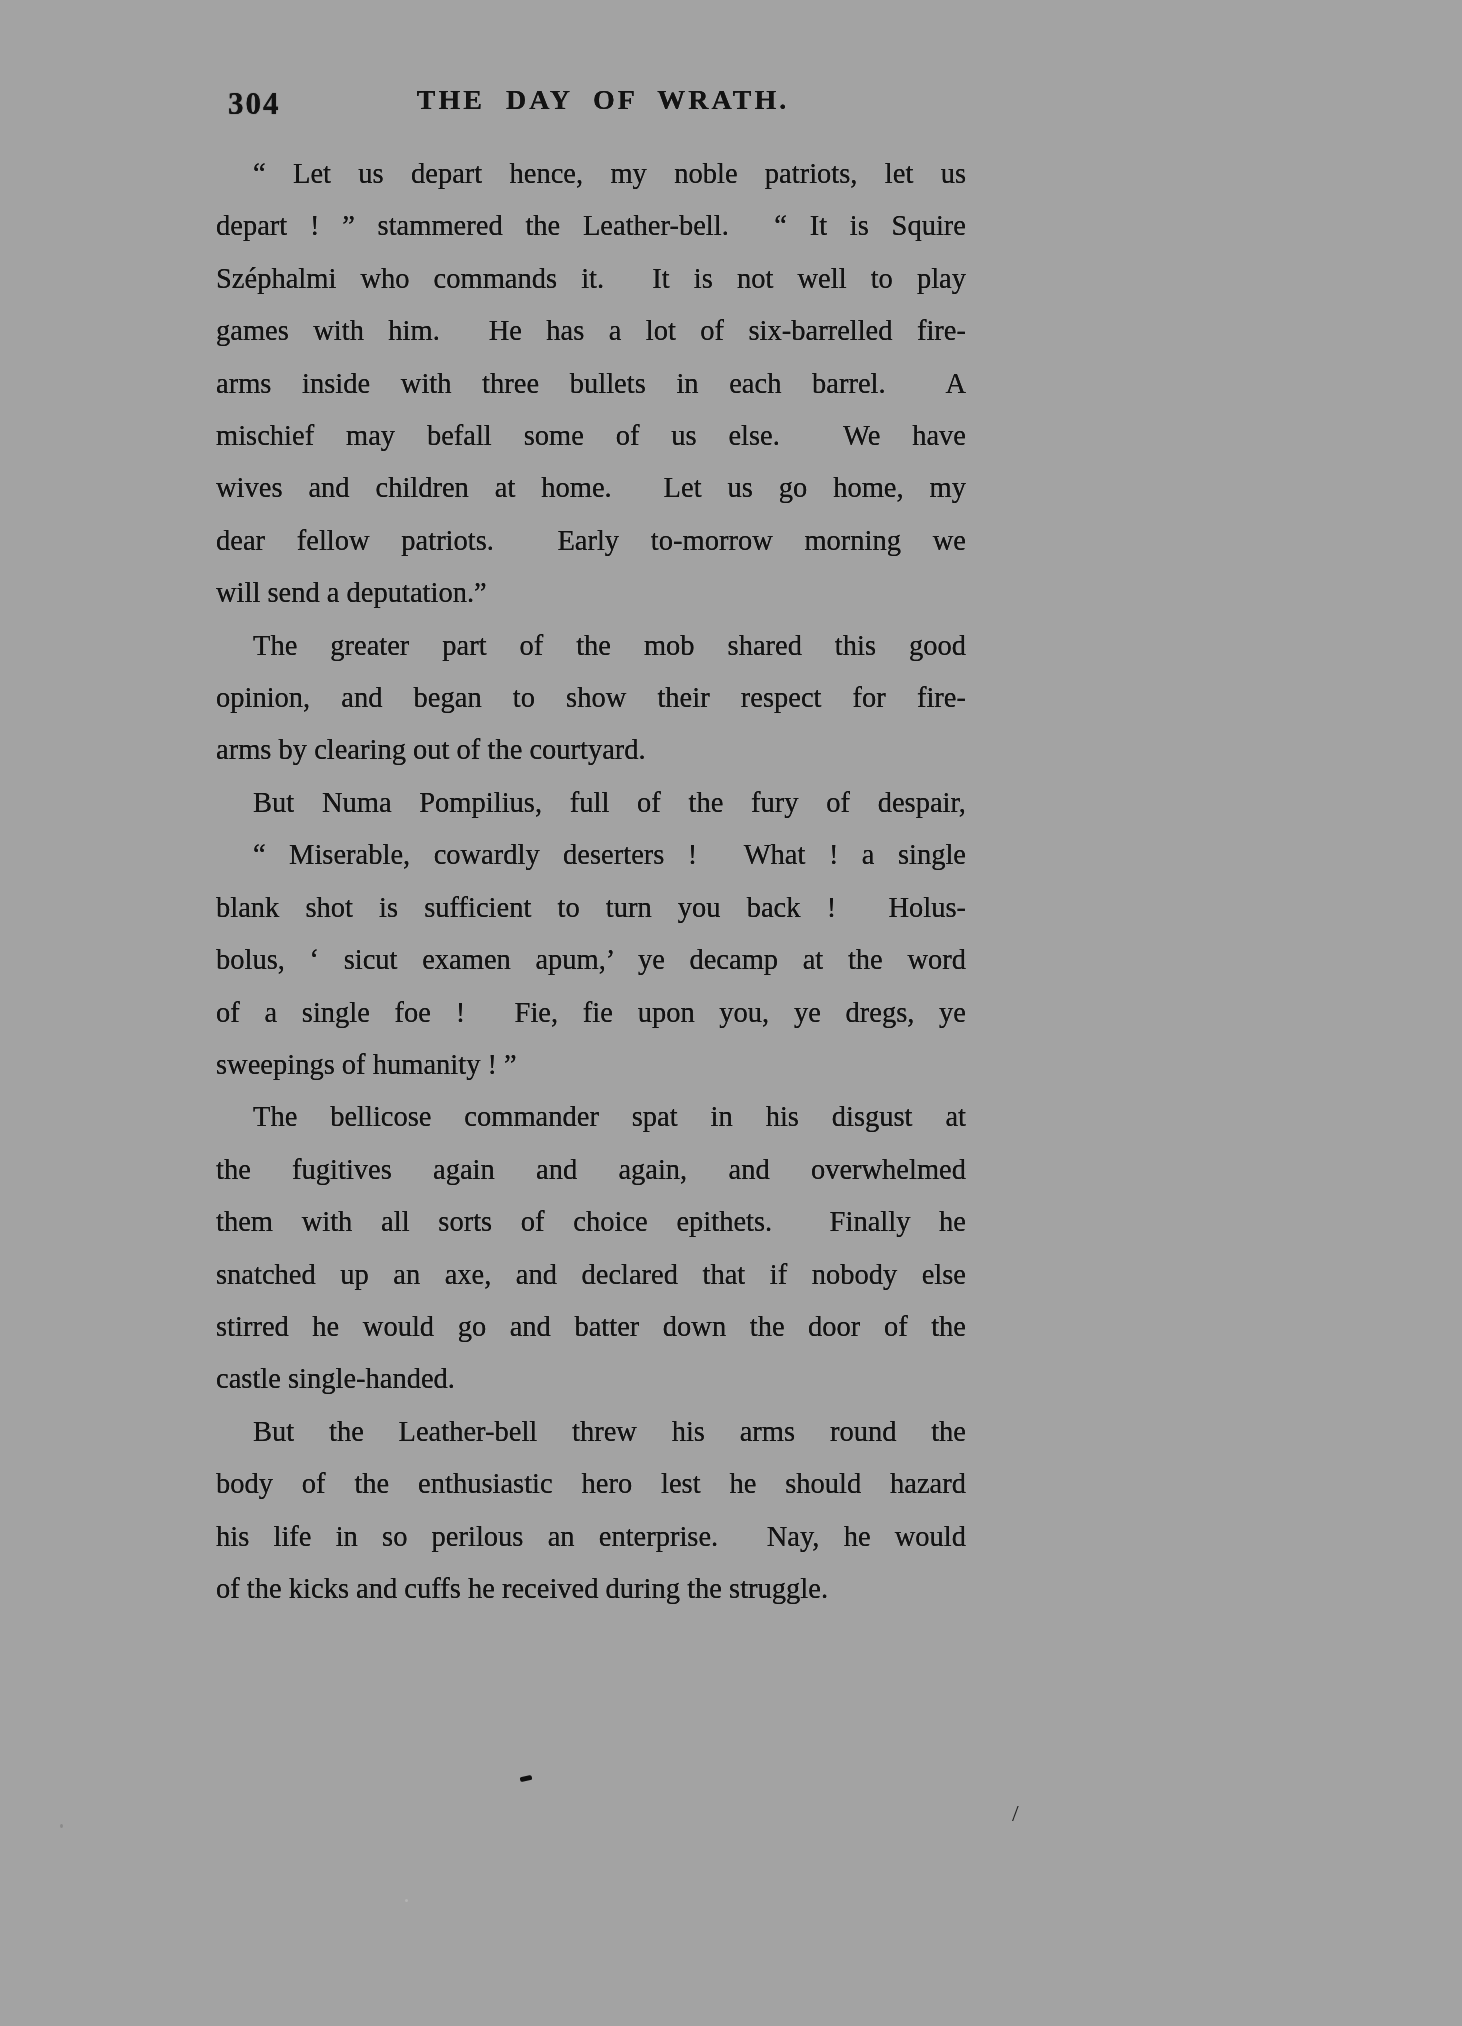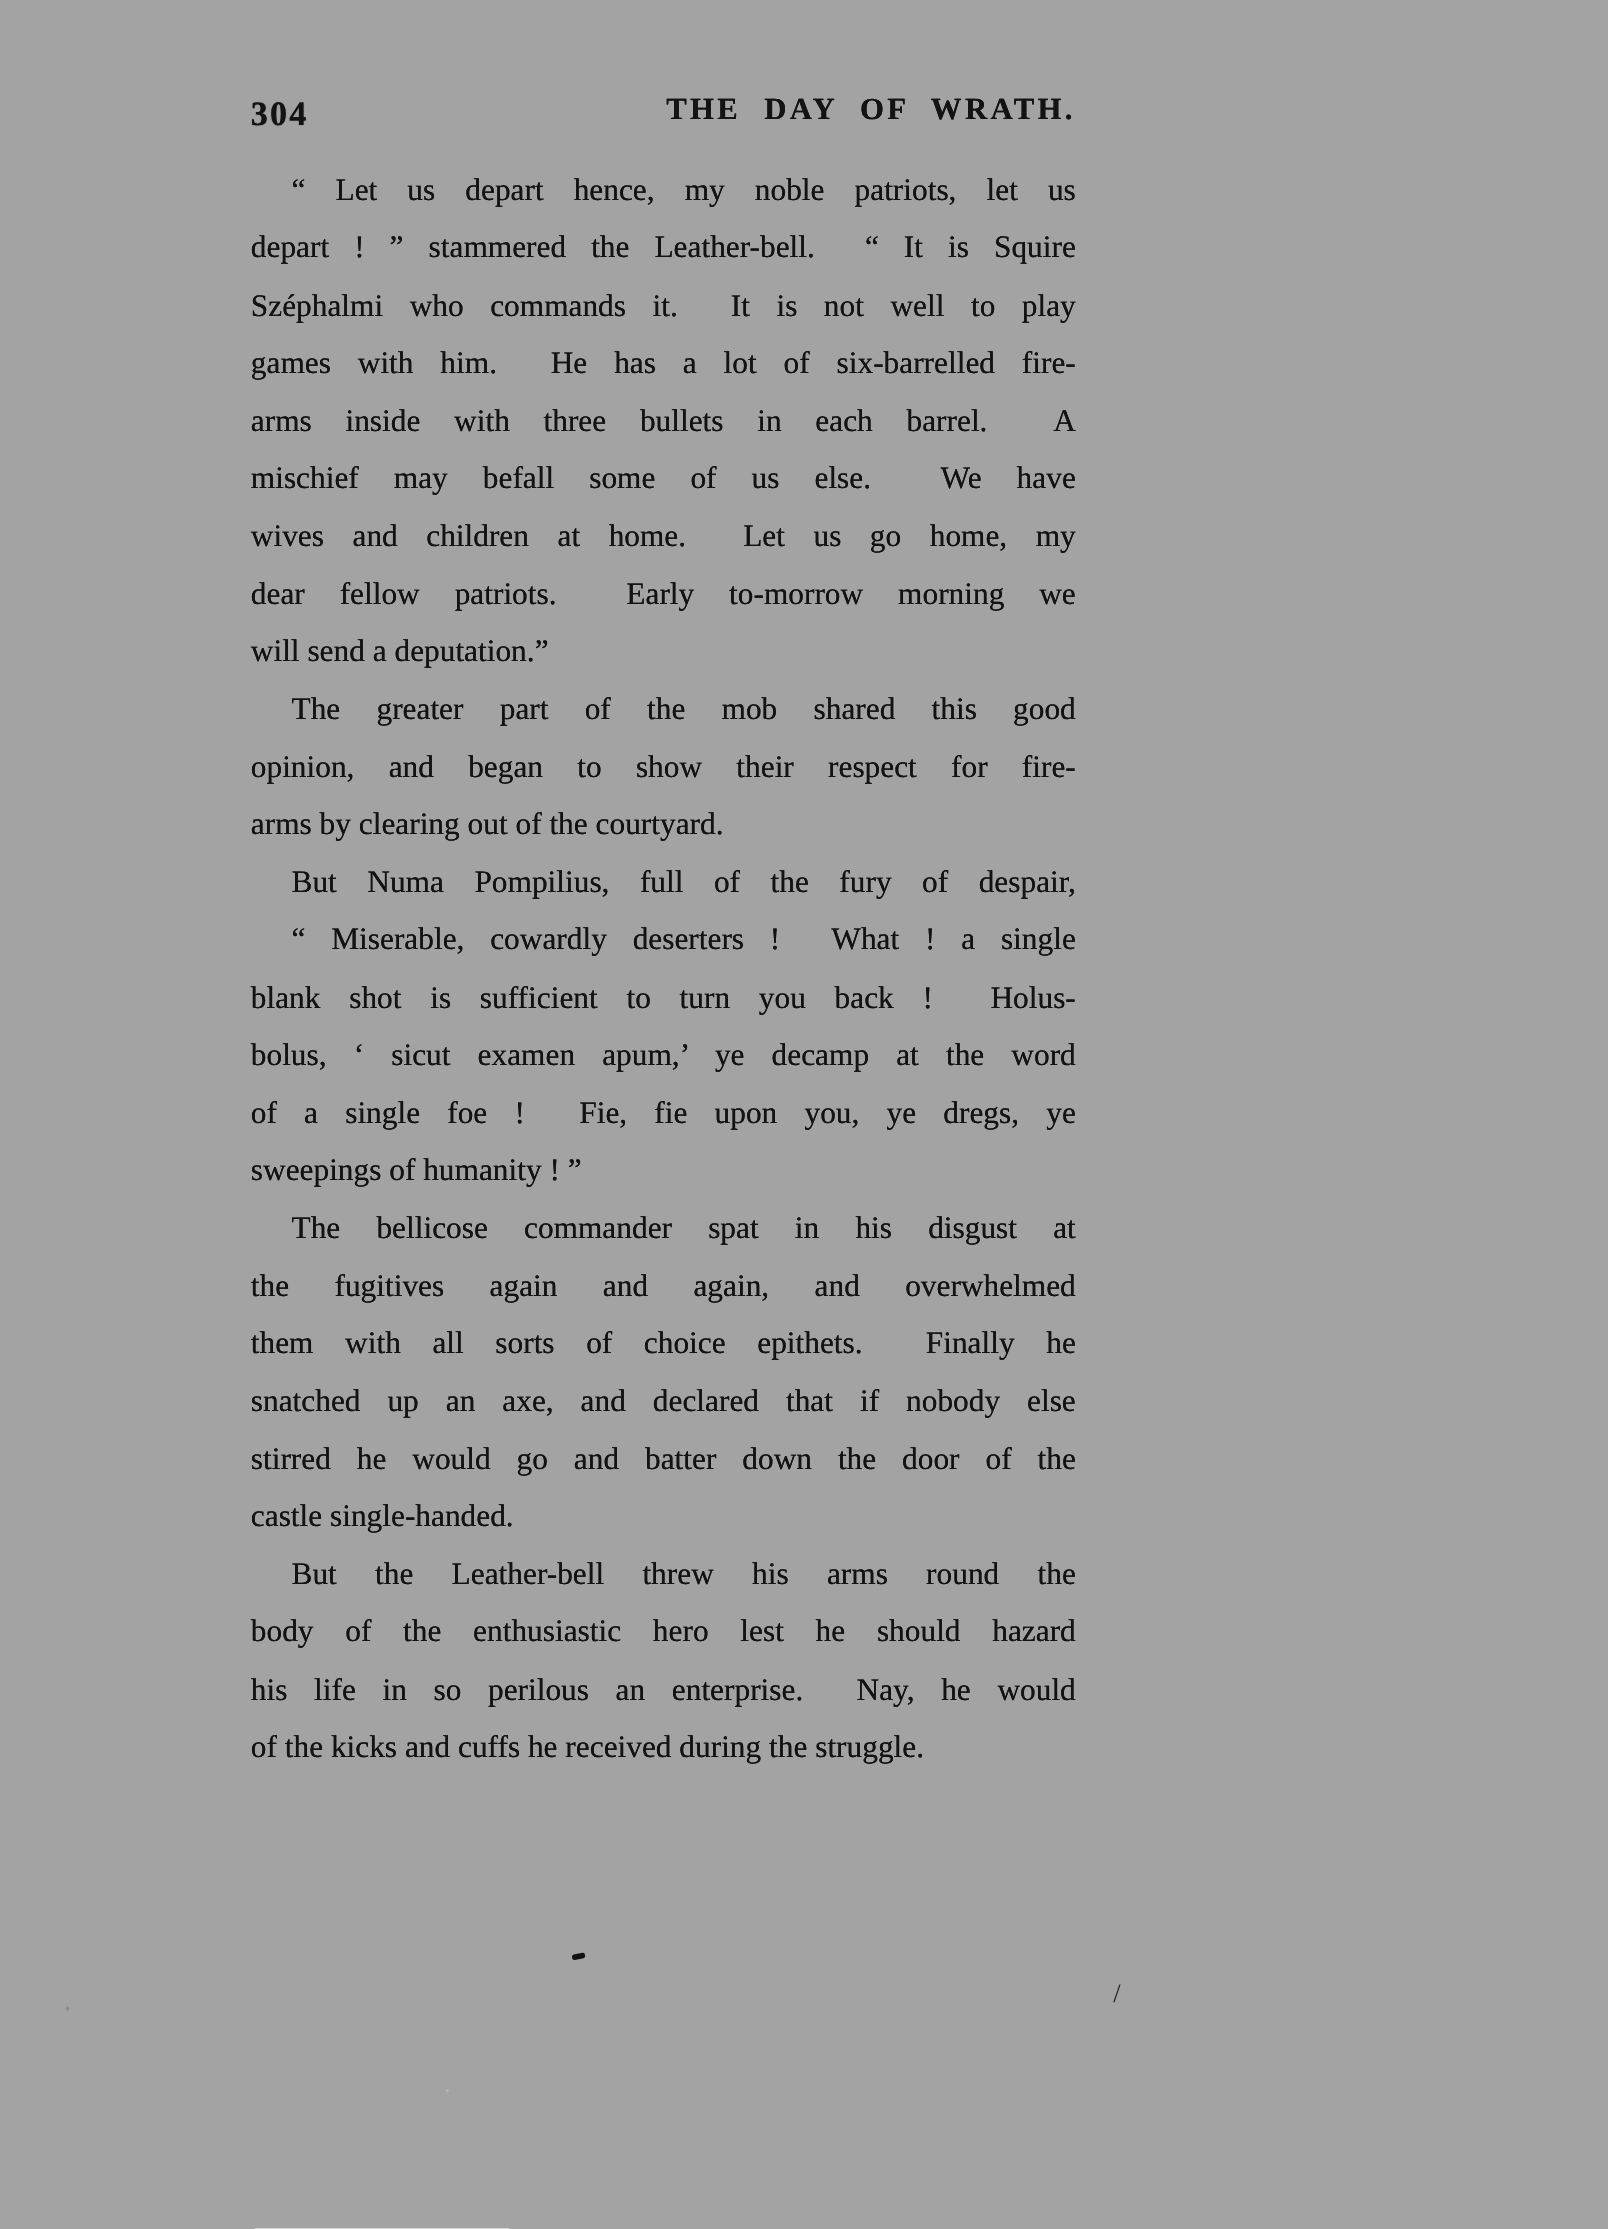--- a/index.html
+++ b/index.html
@@ -13,27 +13,27 @@
     overflow:hidden;
   }
   .header { position:absolute; left:228px; top:84px; width:750px; height:42px; }
   .page-number {
     position:absolute; left:0; top:2px;
     font-size:31px; font-weight:700; letter-spacing:2px;
     text-shadow:0 0 0.8px currentColor;
   }
   .running-title {
     position:absolute; left:0; right:0; top:0;
-    text-align:right;
+    text-align:center;
     font-size:28px; font-weight:700;
     letter-spacing:3px; word-spacing:11px;
     text-shadow:0 0 0.5px currentColor;
   }
   .body-text {
-    position:absolute; left:228px; top:148px; width:750px;
+    position:absolute; left:216px; top:148px; width:750px;
     font-size:28.5px; line-height:52.4px;
     text-shadow:0 0 0.55px currentColor;
   }
   .line {
     text-align:justify;
     text-align-last:justify;
     white-space:pre-wrap;
   }
   .line.first { text-indent:37px; }
   .line.plast { text-align-last:left; }

